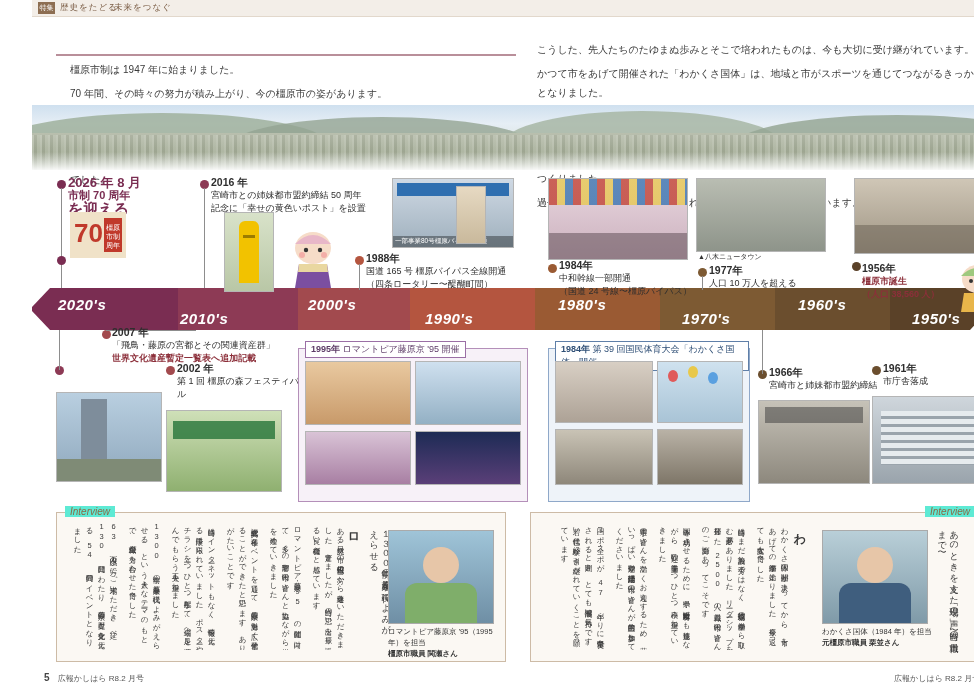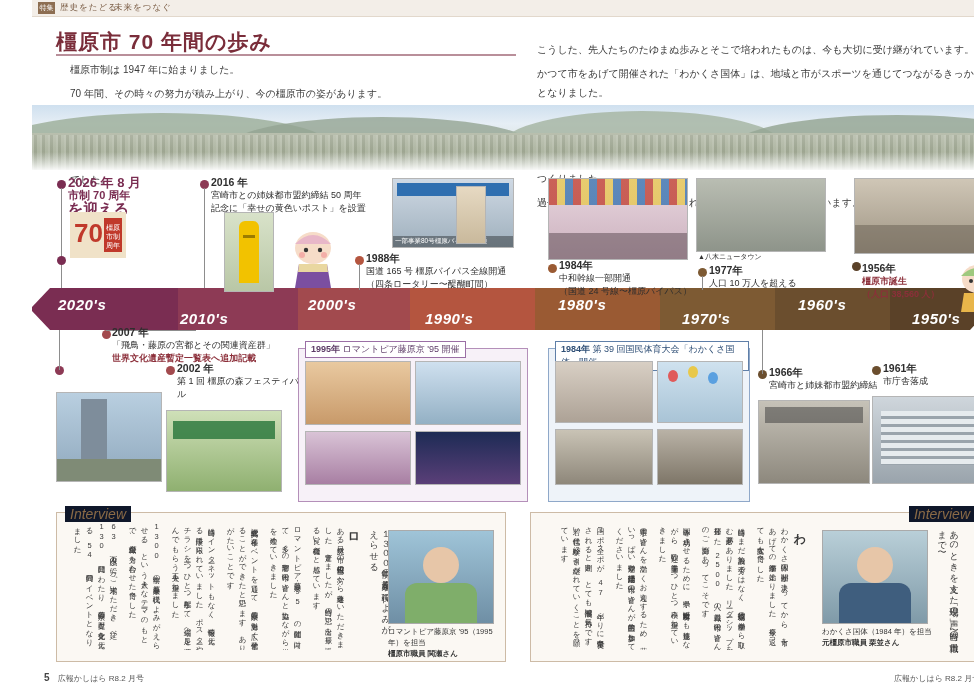--- a/index.html
+++ b/index.html
@@ -58,21 +58,21 @@
   .cap-out{position:absolute;font-size:7px;color:#333;}
 
   
   .panel{position:absolute;border:1px solid #b48fb9;background:#f7f1f8;}
   .panel .ttl{position:absolute;left:6px;top:-8px;background:#fff;border:1px solid #9b6fa5;padding:1px 5px;font-size:9px;font-weight:bold;color:#5c3a66;}
   .panel2{position:absolute;border:1px solid #8fa8c9;background:#eef3f9;}
   .panel2 .ttl{position:absolute;left:6px;top:-8px;background:#fff;border:1px solid #5f7fa8;padding:1px 5px;font-size:9px;font-weight:bold;color:#2f4f76;}
 
   
   .iv{position:absolute;border:1px solid #cdbba6;background:#fbf8f3;}
-  .iv .tab{position:absolute;left:8px;top:-7px;background:#0f172a;padding:0 5px;font-size:14px;color:#8a6a46;font-style:italic;}
+  .iv .tab{position:absolute;left:8px;top:-7px;background:#5eead4;padding:0 5px;font-size:10px;color:#8a6a46;font-style:italic;}
   .vtext{writing-mode:vertical-rl;text-orientation:upright;font-size:7.5px;line-height:12px;color:#3a3a3a;letter-spacing:.5px;}
   .vtext.big{font-size:12px;font-weight:bold;letter-spacing:2px;}
   .vtext.mid{font-size:9px;}
   .portrait{position:absolute;border:1px solid #aaa;overflow:hidden;background:#9fb6c7;}
   .pcap{position:absolute;font-size:7.5px;line-height:11px;color:#333;}
 
   
   .foot{position:absolute;bottom:4px;font-size:8px;color:#555;}
   .foot .num{font-size:10px;font-weight:bold;color:#444;}
 
@@ -86,21 +86,20 @@
 <body>
 
 <div class="page">
 
   <div class="topbar">
     <div class="tag">特集</div>
     <div class="t1">歴史をたどる</div>
     <div class="t2">未来をつなぐ</div>
   </div>
 
-  <div class="title">橿原市 70 年間の歩み</div>
   <div class="title-rule"></div>
 
   <div class="lead-l">
     <p>橿原市制は 1947 年に始まりました。</p>
     <p>70 年間、その時々の努力が積み上がり、今の橿原市の姿があります。</p>
     <p>現在の暮らしにつながっている出来事の背景には、人々の願いを実現しようとする数々の挑戦がありました。</p>
     <p>例えば、当たり前に使っている市内の幹線道路も、完成当時は交通渋滞を解消する画期的な取組みでした。</p>
   </div>
   <div class="lead-r">
     <p>こうした、先人たちのたゆまぬ歩みとそこで培われたものは、今も大切に受け継がれています。</p>

